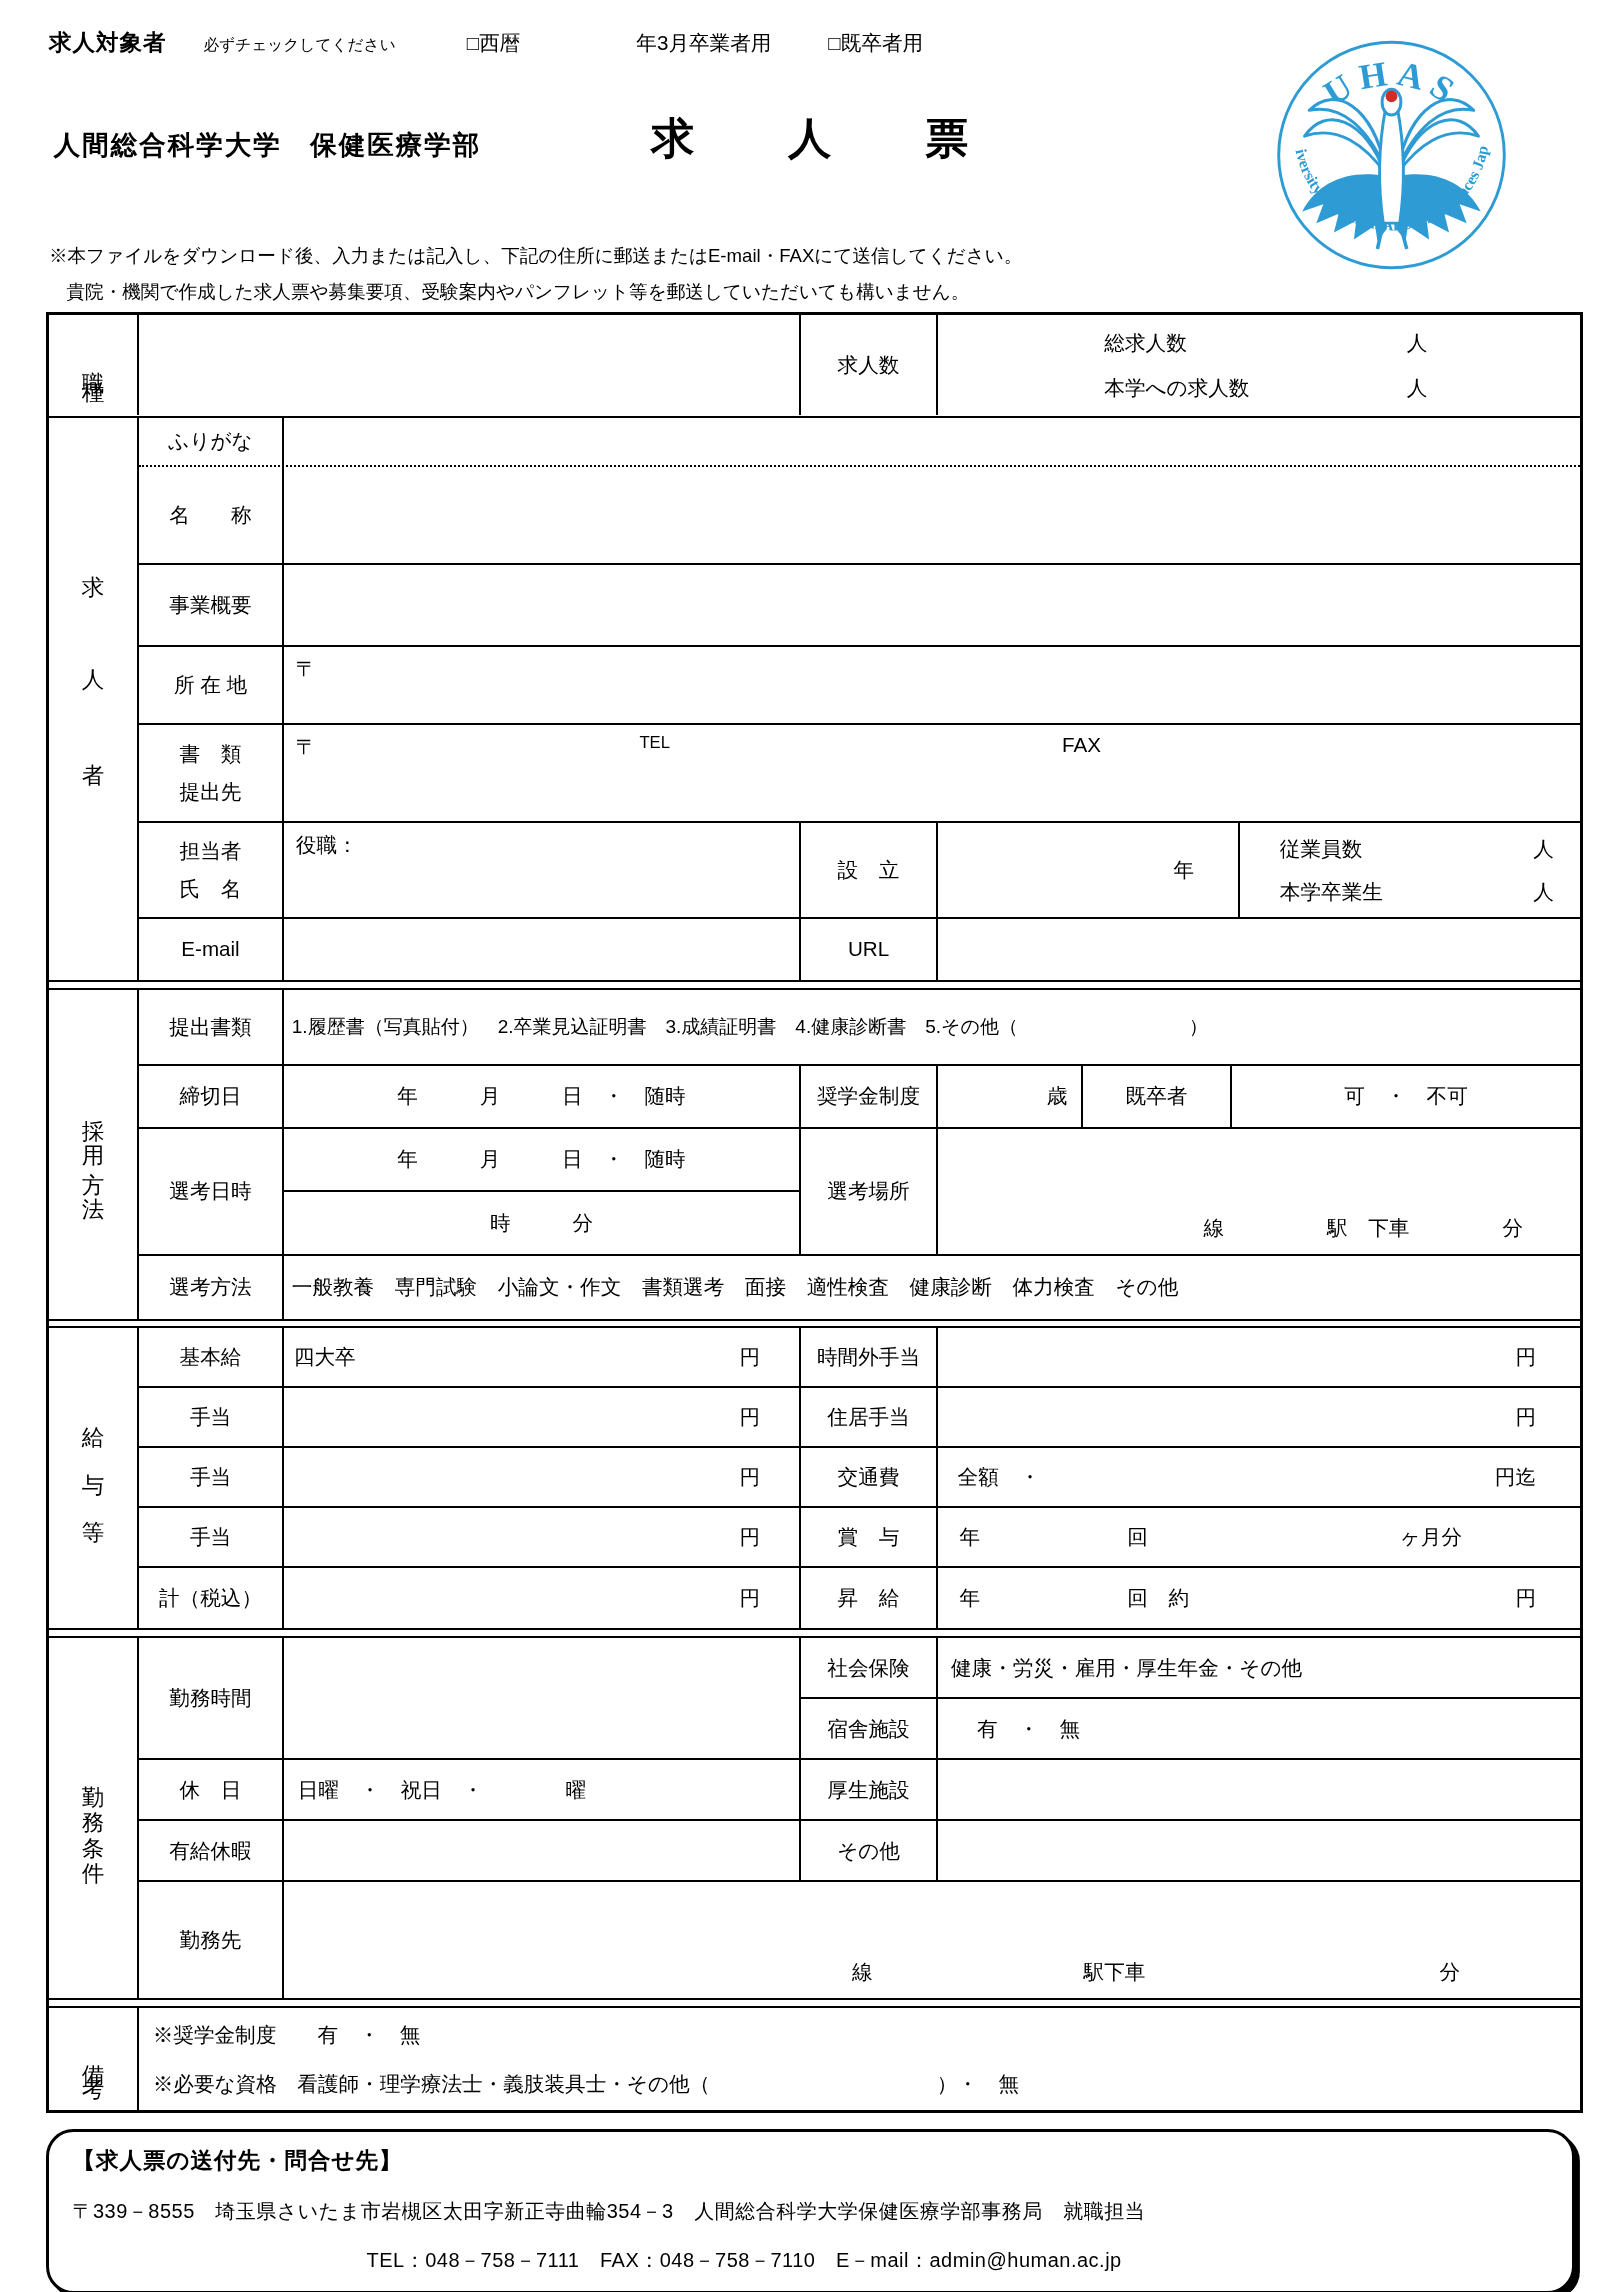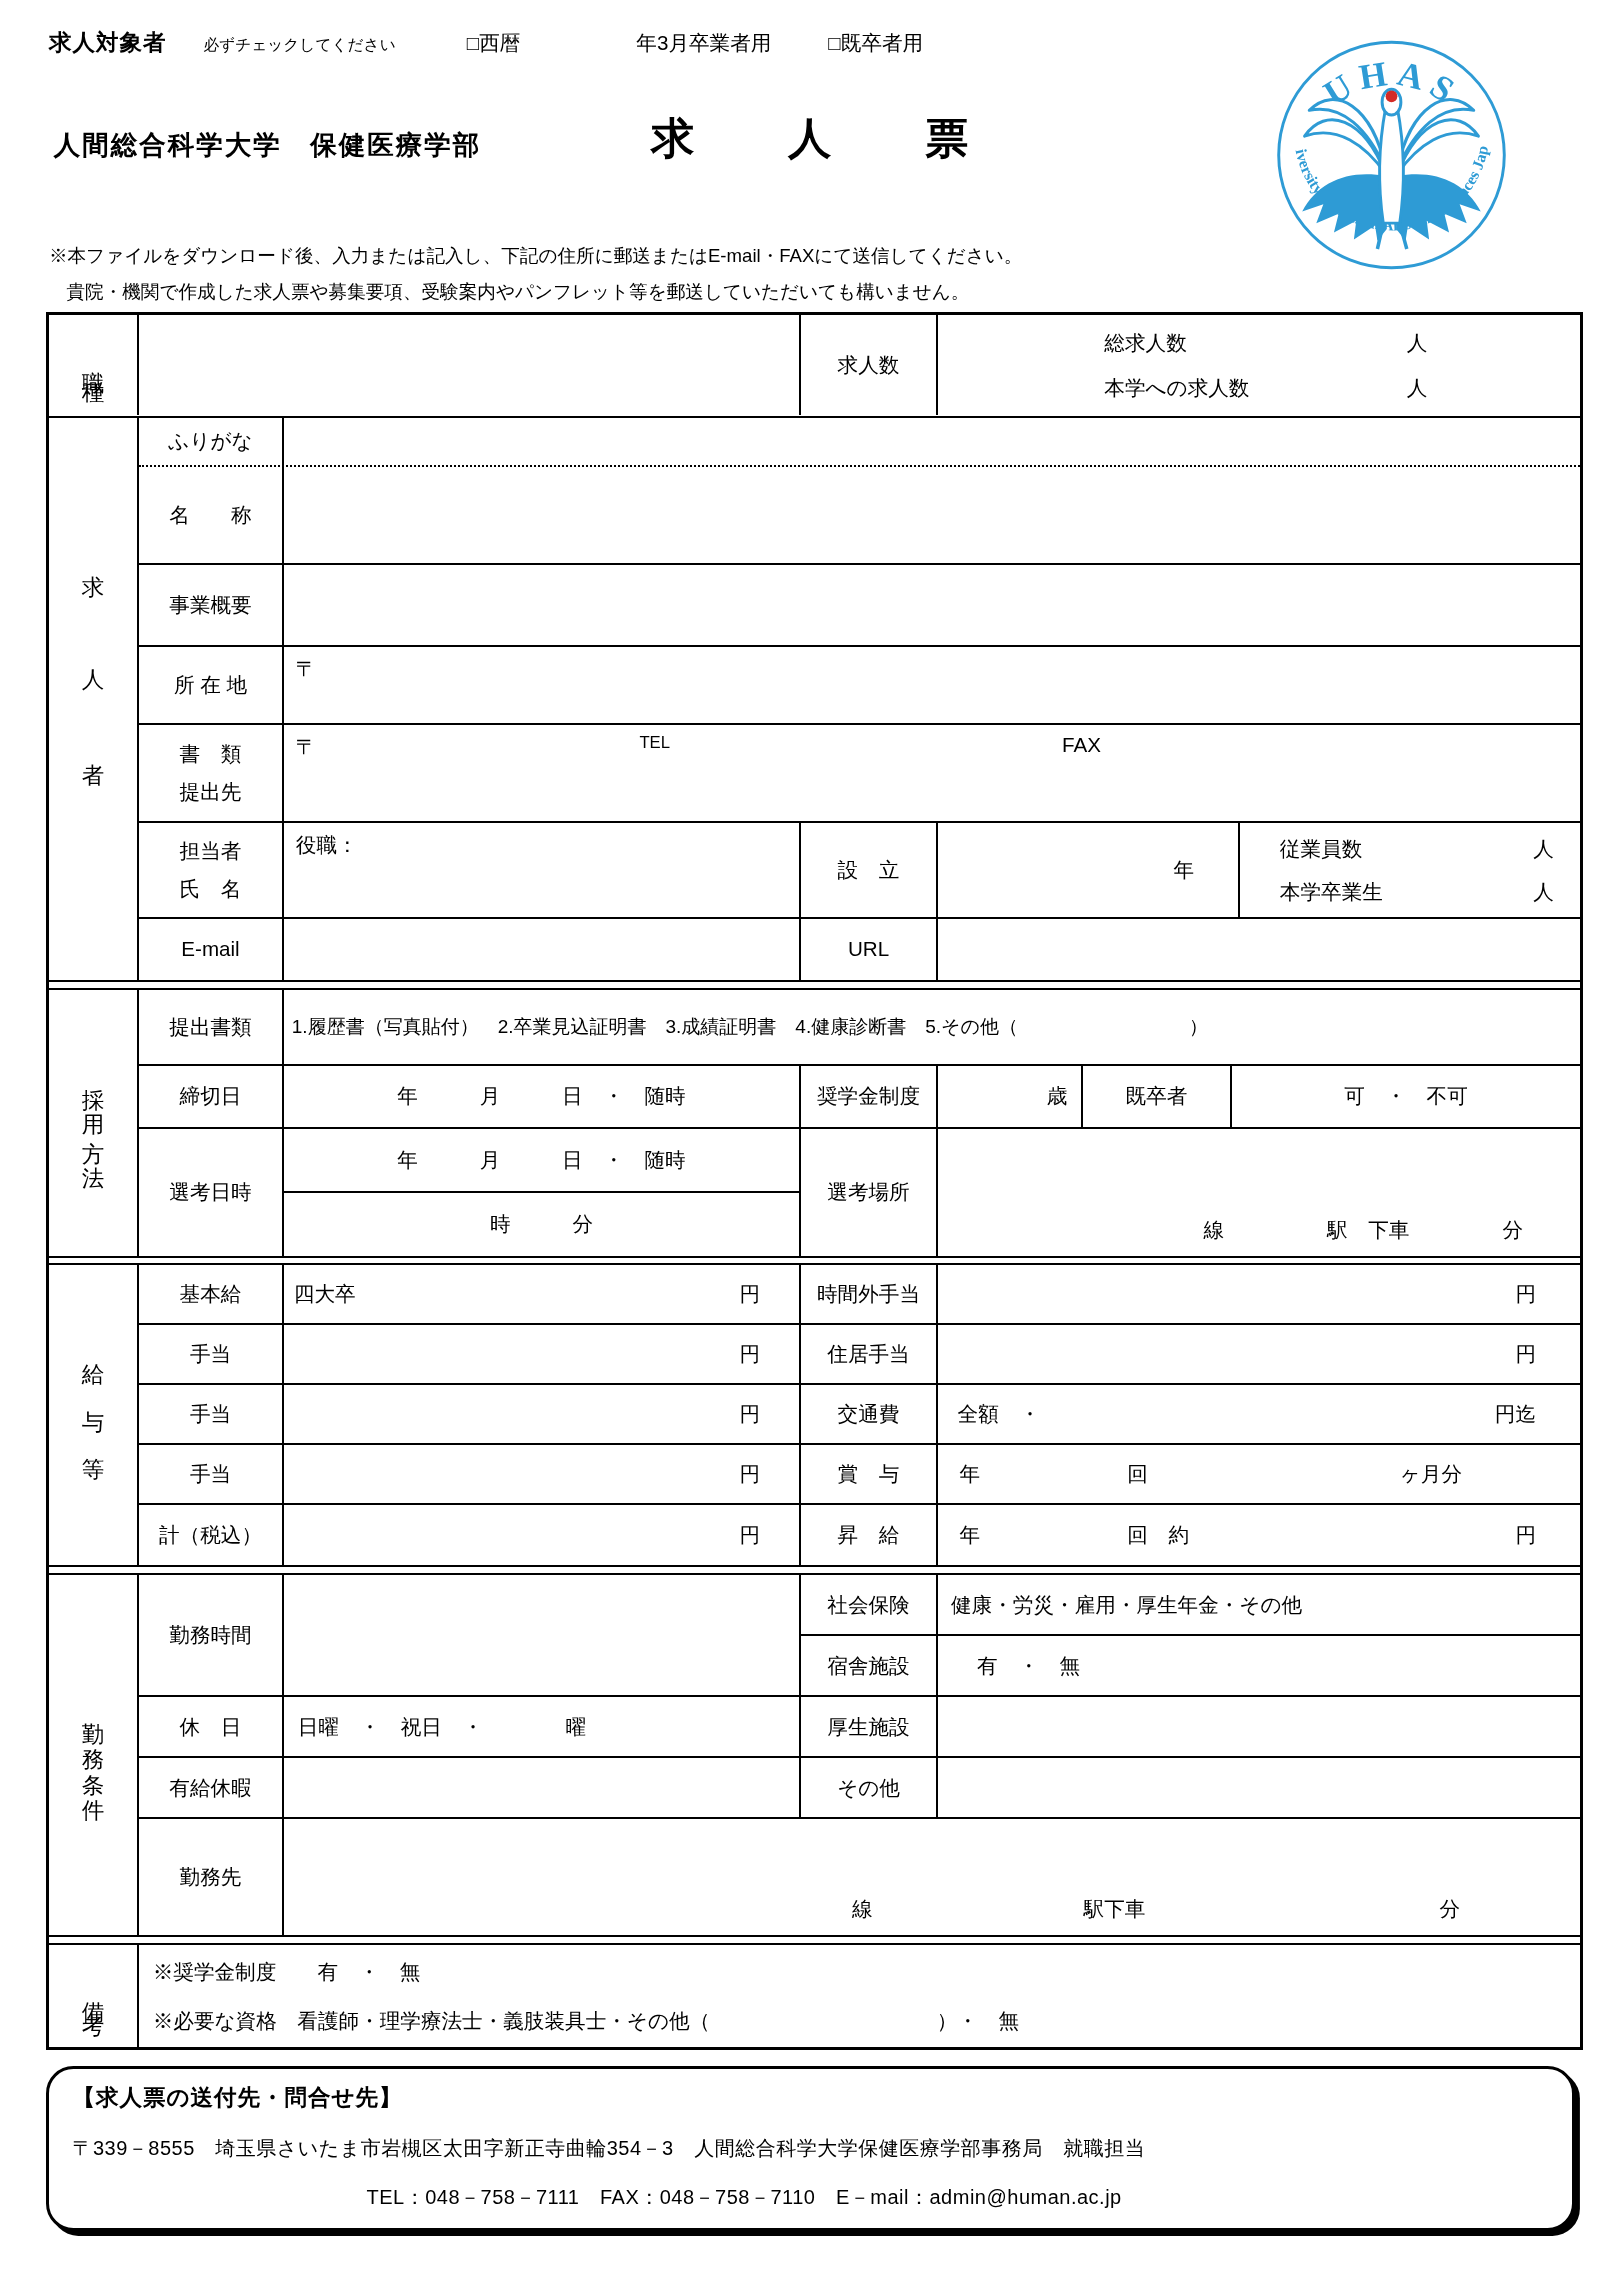--- a/index.html
+++ b/index.html
@@ -253,20 +253,24 @@
             <div>年　　　月　　　日　・　随時</div>
             <div>時　　　分</div>
           </div>
           <div class="cell w-rl">選考場所</div>
           <div class="cell w-rest bottomline" style="justify-content:flex-end;padding-right:57px">
             <span>線</span>
             <span style="margin-left:103px">駅　下車</span>
             <span style="margin-left:93px">分</span>
           </div>
         </div>
+        <div class="row" style="height:63px">
+          <div class="cell ilabel">選考方法</div>
+          <div class="cell w-rest" style="padding-left:7.8px">一般教養　専門試験　小論文・作文　書類選考　面接　適性検査　健康診断　体力検査　その他</div>
+        </div>
       </div>
     </div>
 
     <div class="dsep"></div>
 
     <div class="sec">
       <div class="seclabel">
         <span class="vtext sp-l">給与等</span>
       </div>
       <div class="secbody">

